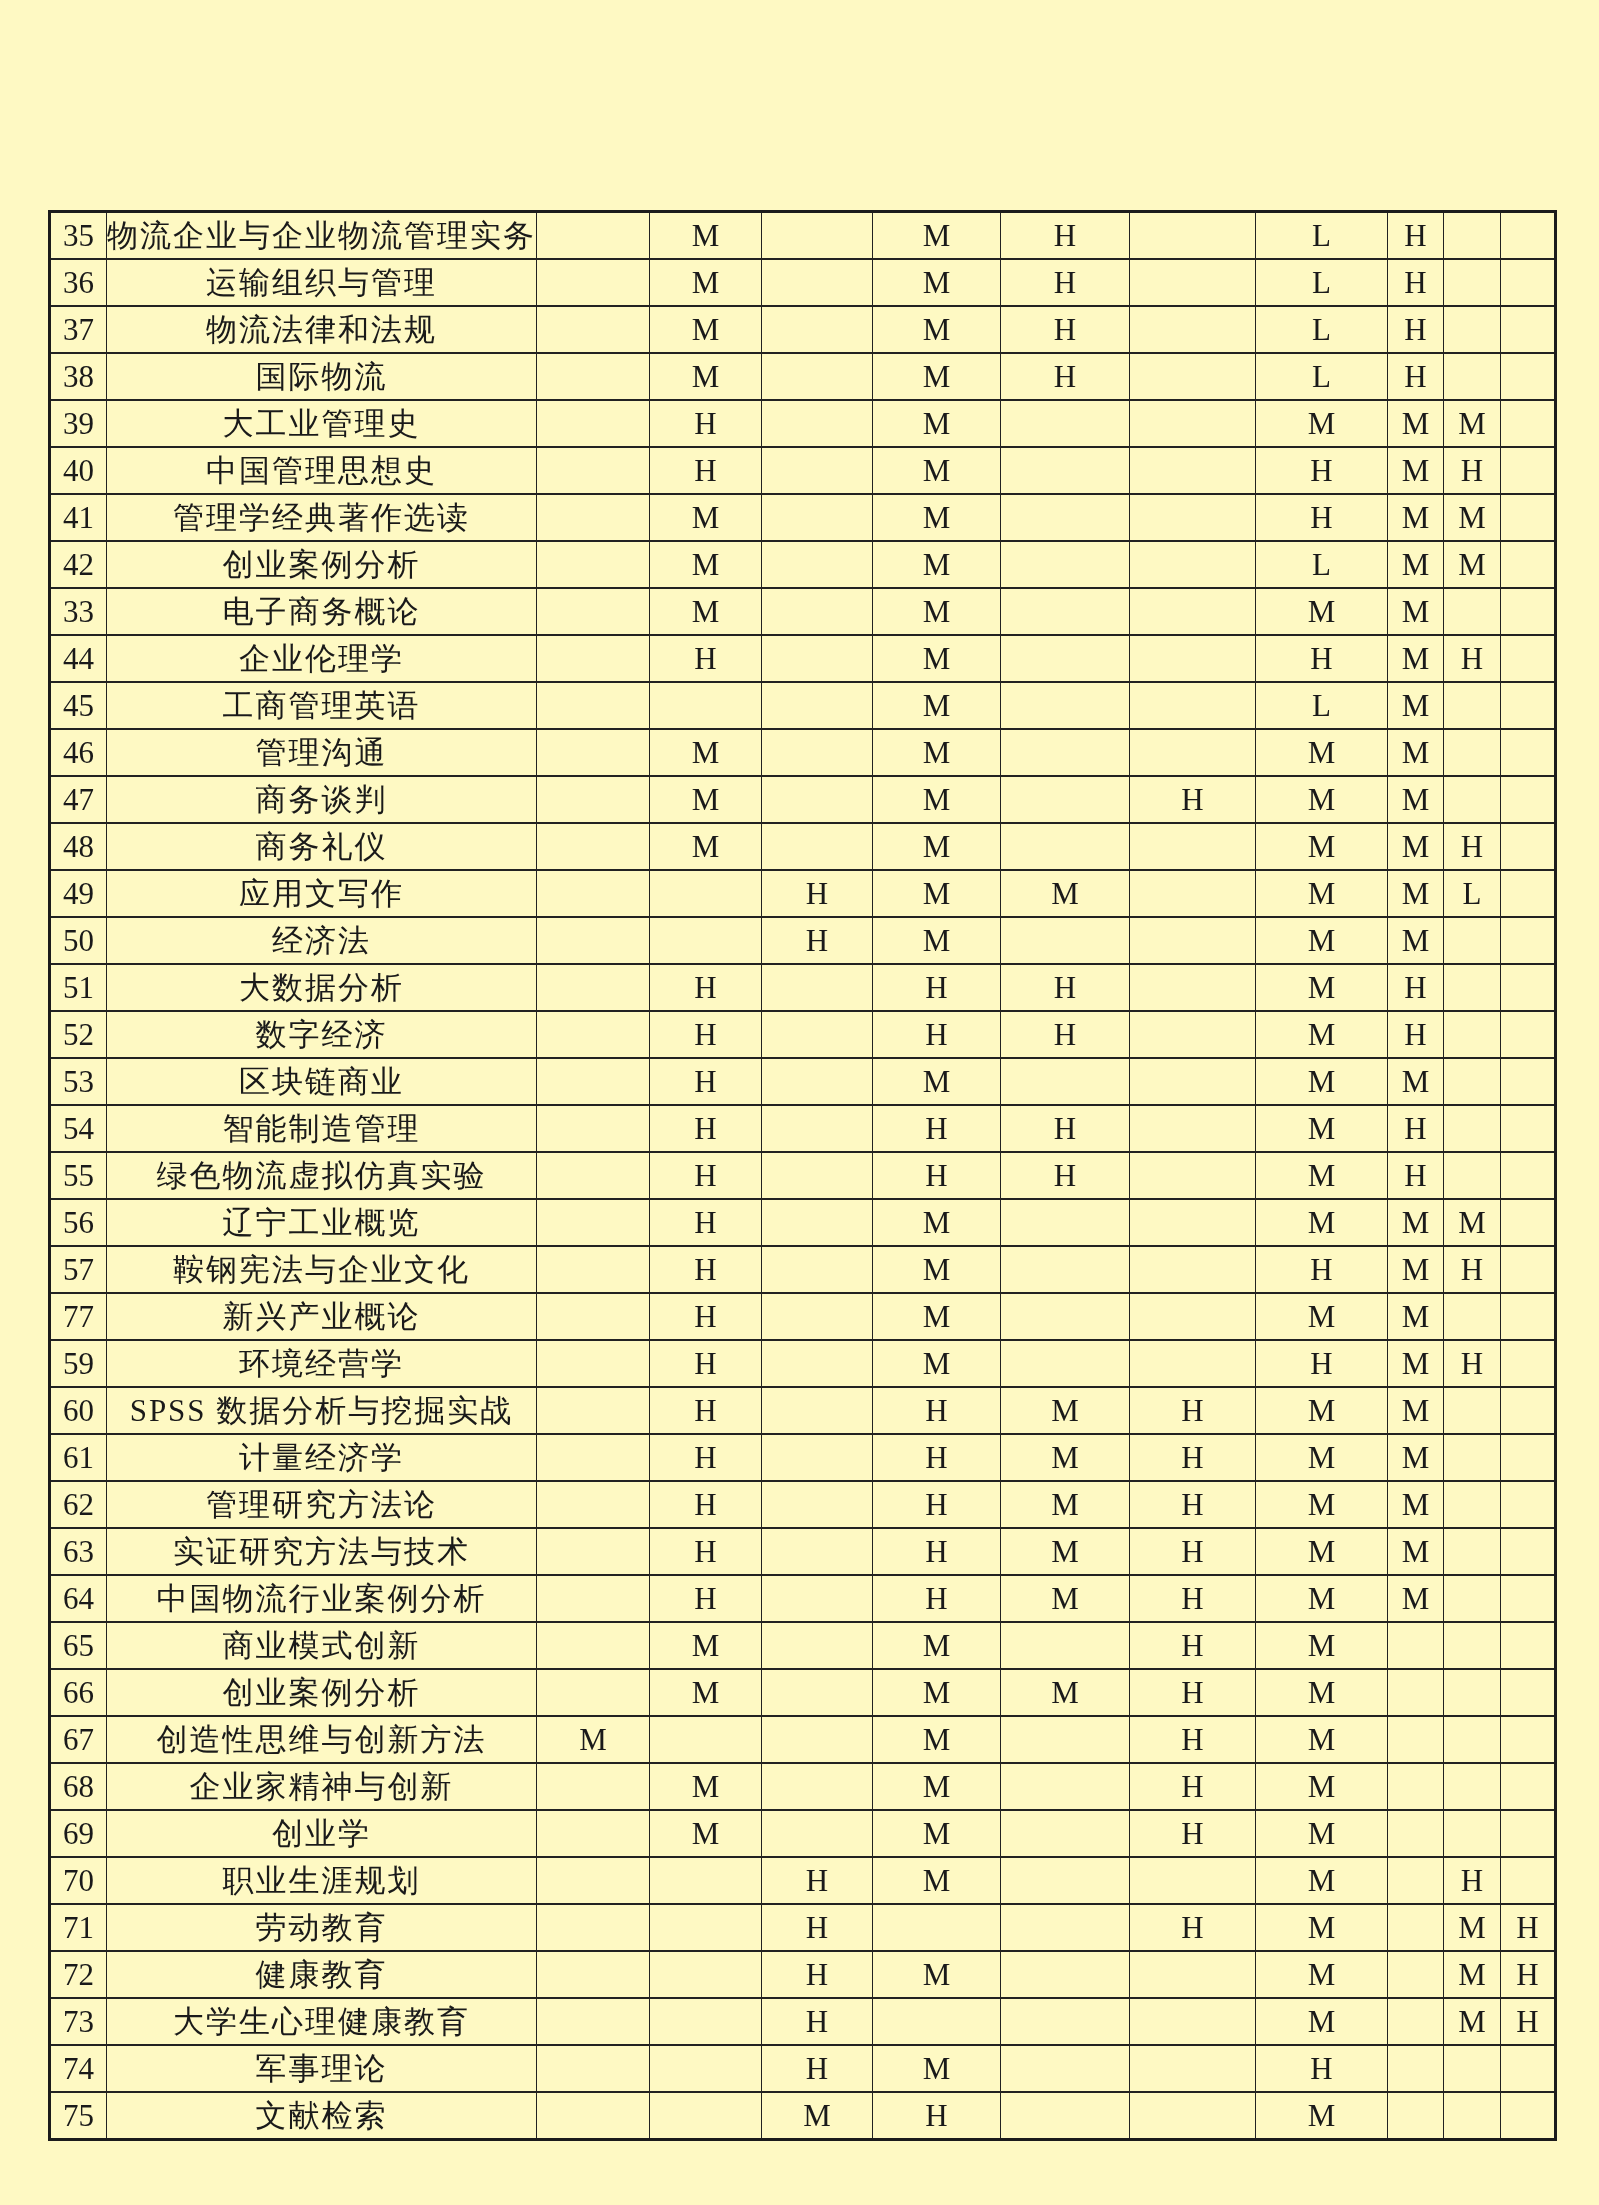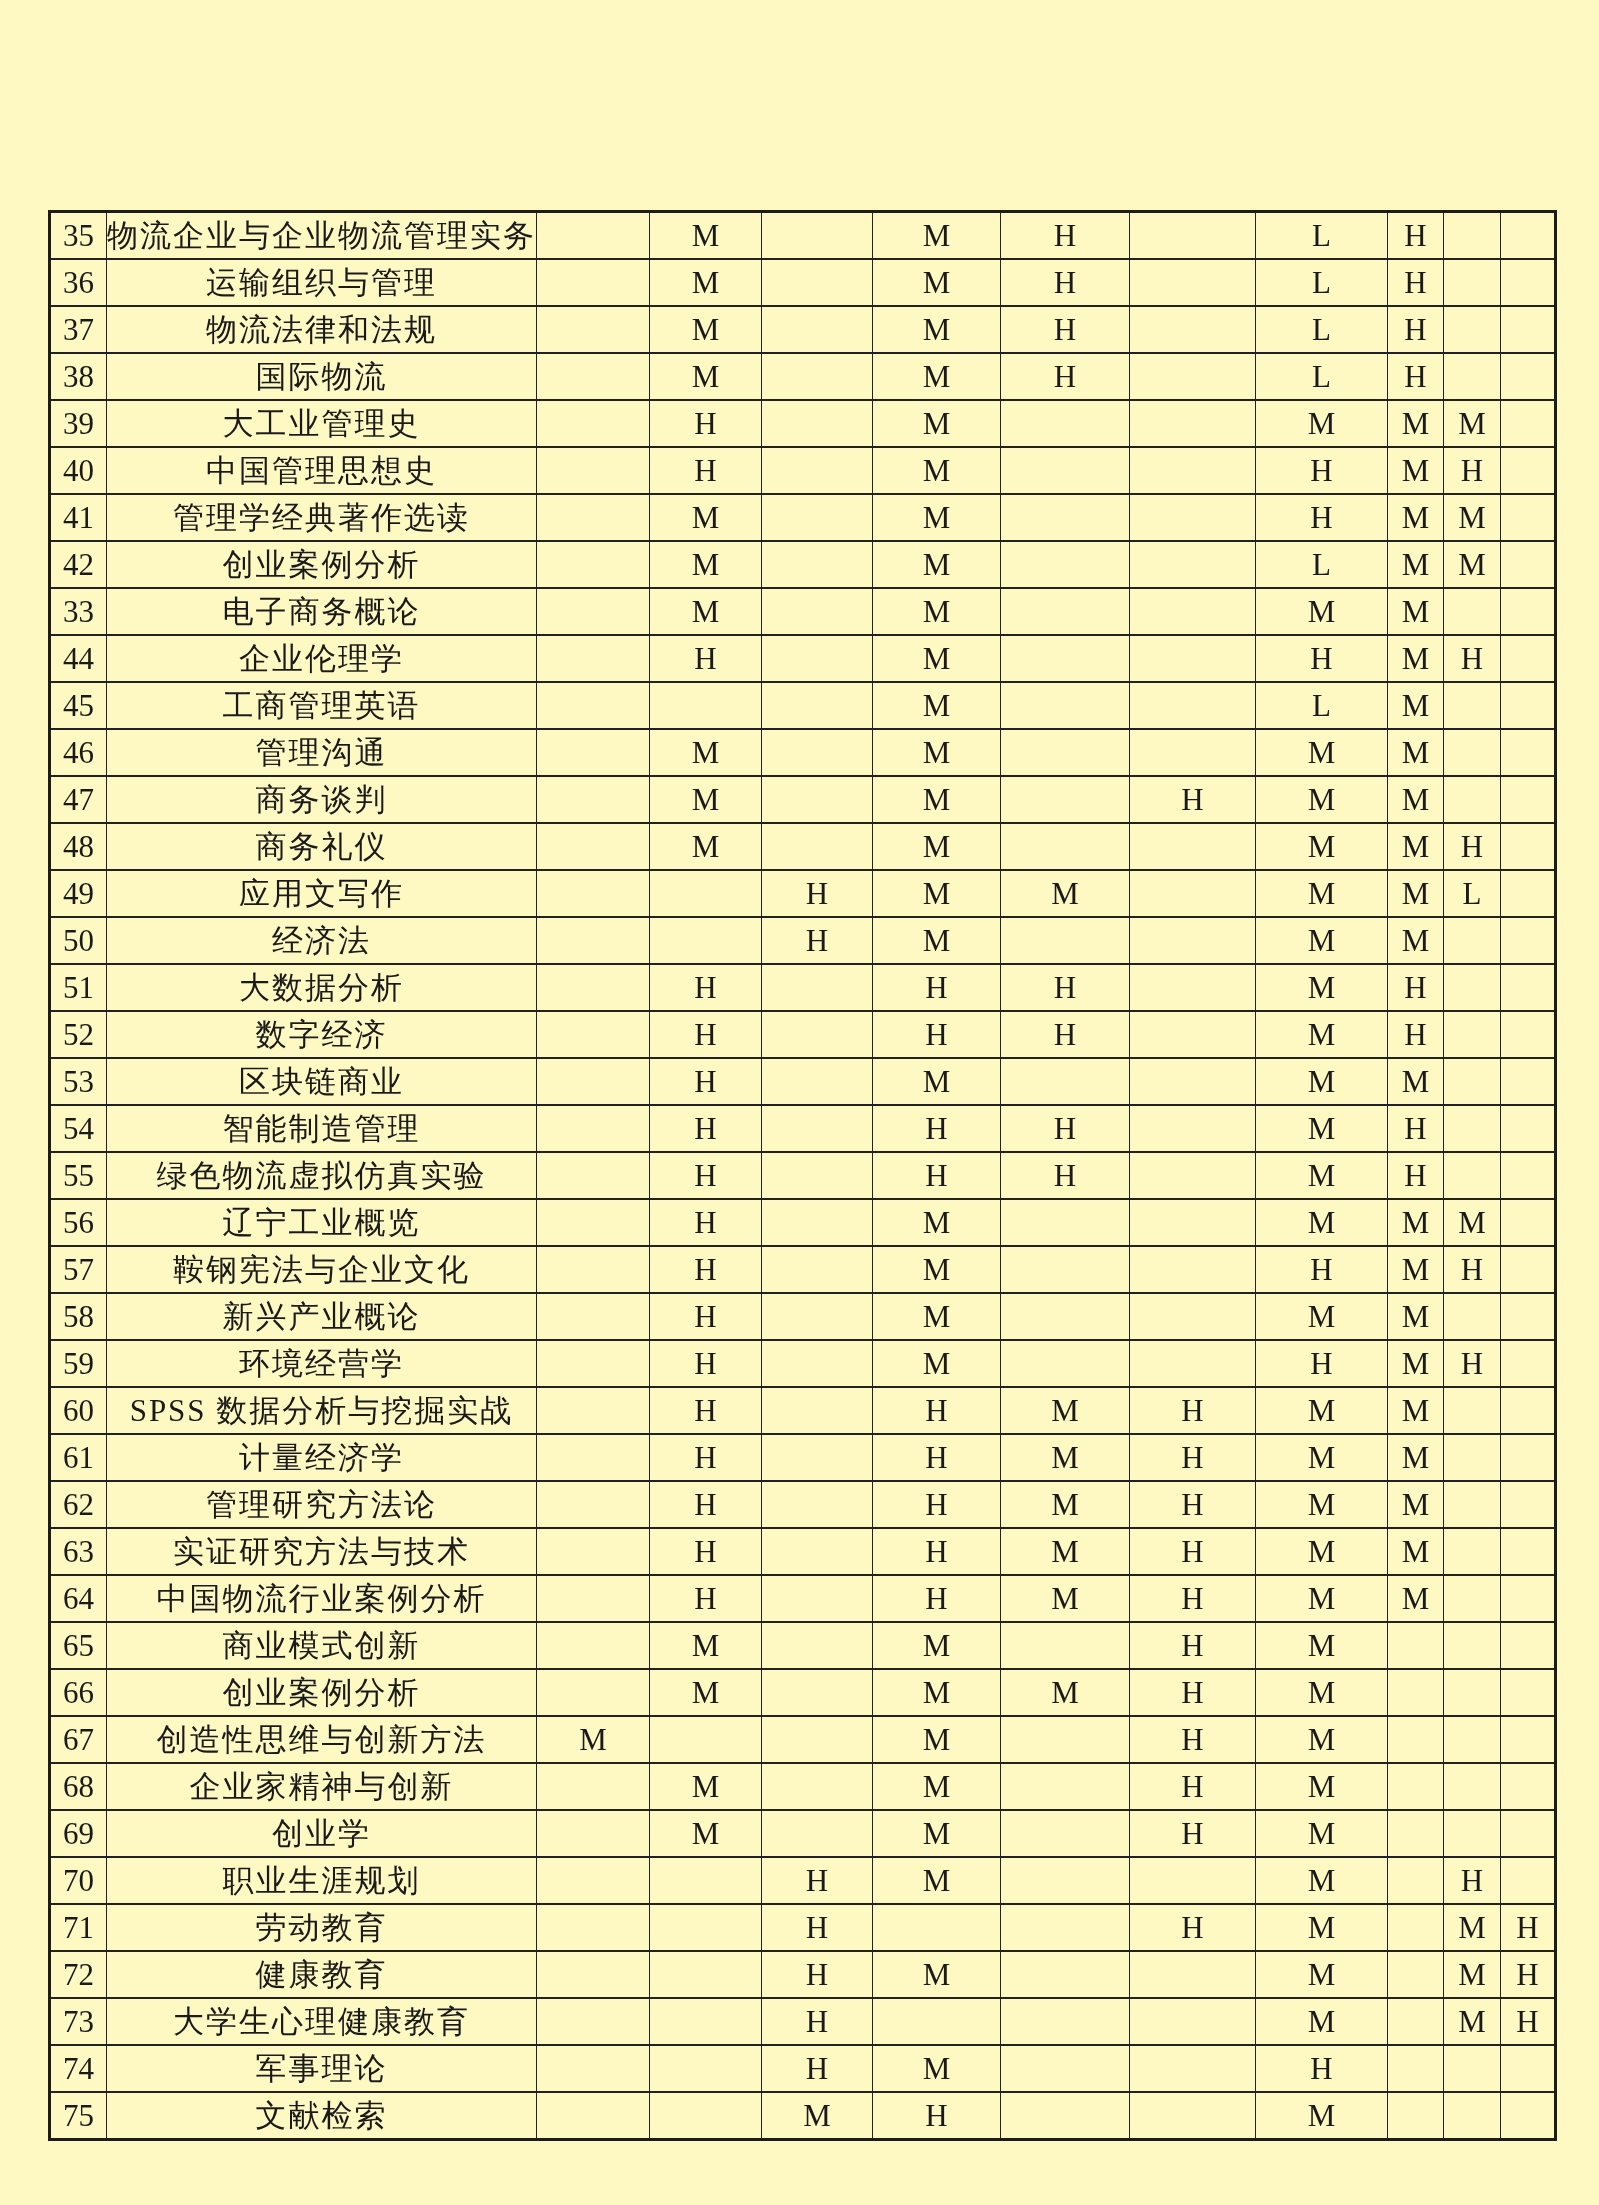--- a/index.html
+++ b/index.html
@@ -371,21 +371,21 @@
           <td class="cell-mark"></td>
           <td class="cell-mark">M</td>
           <td class="cell-mark"></td>
           <td class="cell-mark"></td>
           <td class="cell-mark">H</td>
           <td class="cell-mark">M</td>
           <td class="cell-mark">H</td>
           <td class="cell-mark"></td>
         </tr>
         <tr>
-          <td class="cell-no">58</td>
+          <td class="cell-no">77</td>
           <td class="cell-name">新兴产业概论</td>
           <td class="cell-mark"></td>
           <td class="cell-mark">H</td>
           <td class="cell-mark"></td>
           <td class="cell-mark">M</td>
           <td class="cell-mark"></td>
           <td class="cell-mark"></td>
           <td class="cell-mark">M</td>
           <td class="cell-mark">M</td>
           <td class="cell-mark"></td>

